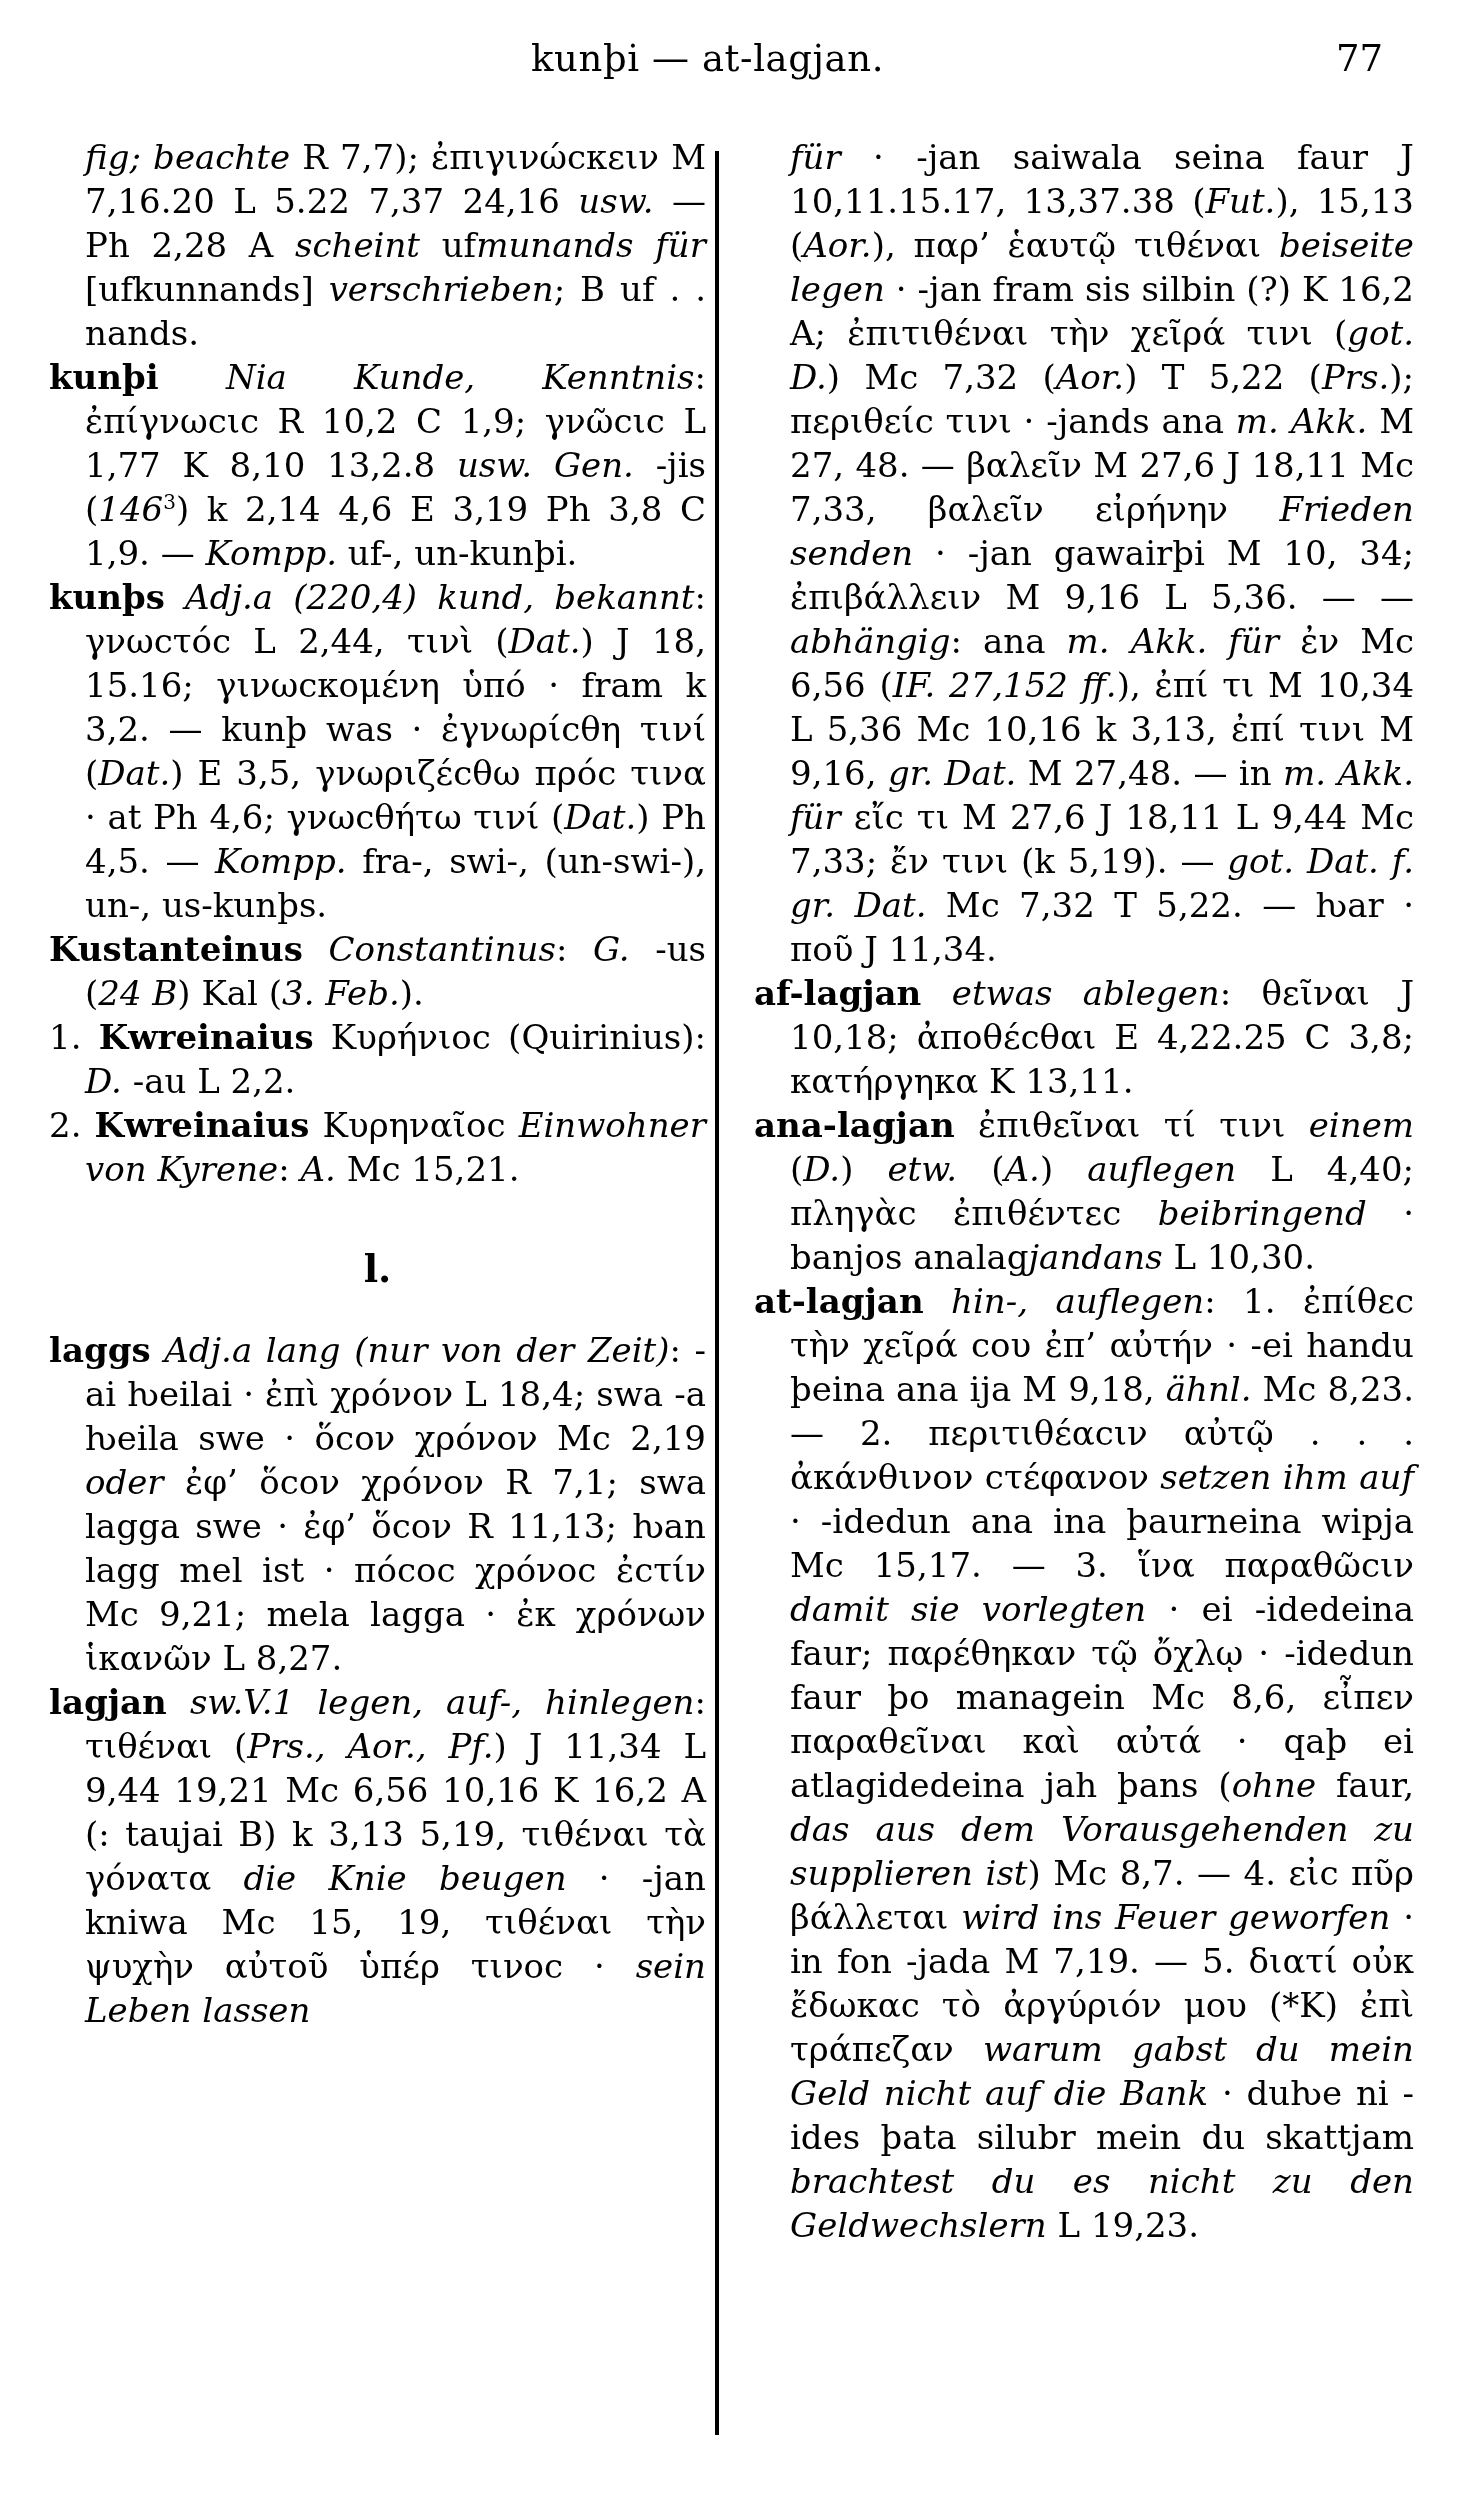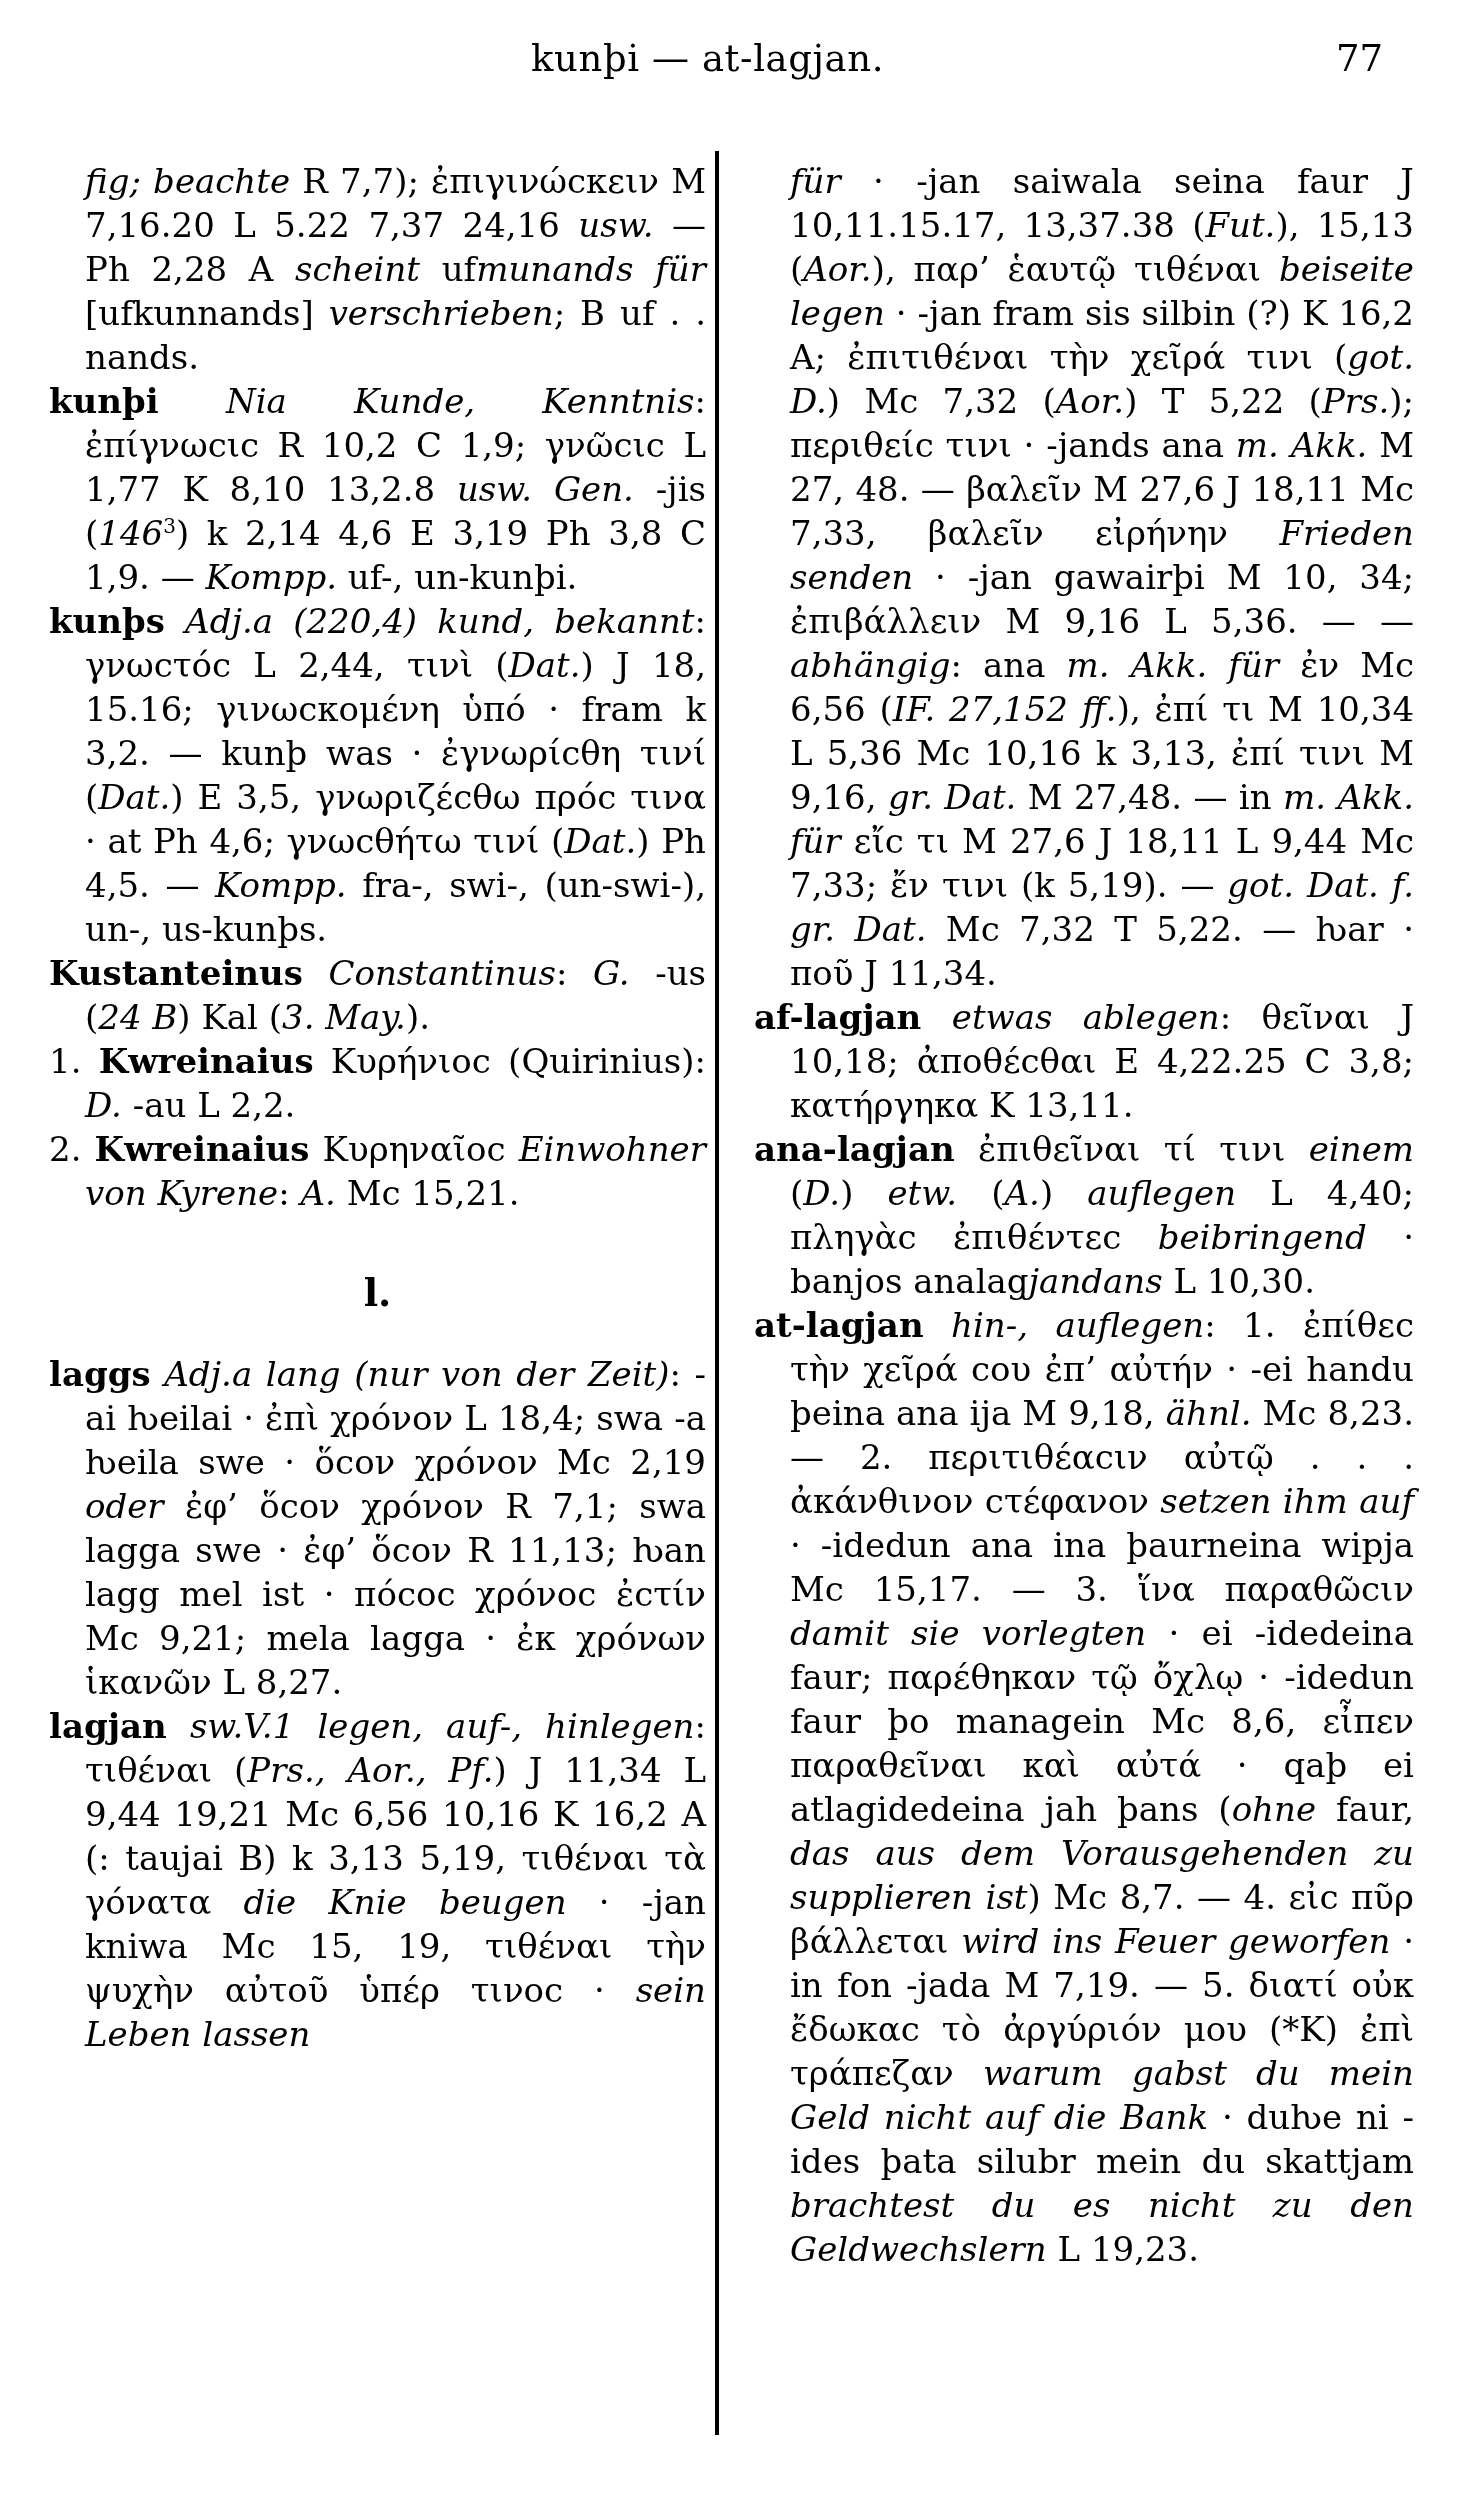--- a/index.html
+++ b/index.html
@@ -2,21 +2,21 @@
 <html style="font-size:10px"><head>
 <meta charset="utf-8">
 <style>
   html, body { margin: 0; padding: 0; background: #ffffff; }
   body { width: 1463px; height: 2512px; position: relative; overflow: hidden;
          font-family: "DejaVu Serif", "Liberation Serif", serif; color: #000; }
   .header { position: absolute; top: 31px; left: 0; width: 1387px; height: 56px; }
   .header-title { position: absolute; left: 531px; top: 0; font-size: 37px; line-height: 56px;
                   letter-spacing: 0.6px; white-space: nowrap; }
   .header-page { position: absolute; left: 1336px; top: 0; font-size: 37px; line-height: 56px; }
-  .col { position: absolute; top: 135px; font-size: 34px; line-height: 44px; margin-top: 24px; }
+  .col { position: absolute; top: 135px; font-size: 34px; line-height: 44px; }
   .col-left { left: 49px; width: 657px; }
   .col-right { left: 754px; width: 660px; }
   .divider { position: absolute; left: 715px; top: 151px; width: 3.7px; height: 2284px; background: #000; }
   .entry { text-align: justify; text-indent: -36px; padding-left: 36px; margin: 0; }
   .entry.cont { text-indent: 0; }
   .entry.center { text-align: center; text-indent: 0; padding-left: 0; font-weight: bold; margin: 56px 0 37px 0; font-size: 38px; }
   .b { font-weight: bold; }
   .i { font-style: italic; }
   .sup { vertical-align: super; font-size: 20px; line-height: 0; }
   .seg { }
@@ -26,21 +26,21 @@
 
 <div class="header">
   <span class="header-title">kunþi — at-lagjan.</span>
   <span class="header-page">77</span>
 </div>
 
 <div class="col col-left" id="col-left">
     <p class="entry cont"><span class="seg i">fig; beachte</span><span class="seg"> R 7,7); ἐπιγινώϲκειν M 7,16.20 L 5.22 7,37 24,16 </span><span class="seg i">usw.</span><span class="seg"> — Ph 2,28 A </span><span class="seg i">scheint</span><span class="seg"> uf</span><span class="seg i">munands</span><span class="seg"> </span><span class="seg i">für</span><span class="seg"> [ufkunnands] </span><span class="seg i">verschrieben</span><span class="seg">; B uf . . nands.</span></p>
     <p class="entry"><span class="seg b">kunþi</span><span class="seg"> </span><span class="seg i">Nia Kunde, Kenntnis</span><span class="seg">: ἐπίγνωϲιϲ R 10,2 C 1,9; γνῶϲιϲ L 1,77 K 8,10 13,2.8 </span><span class="seg i">usw. Gen.</span><span class="seg"> -jis (</span><span class="seg i">146</span><span class="seg sup">3</span><span class="seg">) k 2,14 4,6 E 3,19 Ph 3,8 C 1,9. — </span><span class="seg i">Kompp.</span><span class="seg"> uf-, un-kunþi.</span></p>
     <p class="entry"><span class="seg b">kunþs</span><span class="seg"> </span><span class="seg i">Adj.a (220,4) kund, bekannt</span><span class="seg">: γνωϲτόϲ L 2,44, τινὶ (</span><span class="seg i">Dat.</span><span class="seg">) J 18, 15.16; γινωϲκομένη ὑπό · fram k 3,2. — kunþ was · ἐγνωρίϲθη τινί (</span><span class="seg i">Dat.</span><span class="seg">) E 3,5, γνωριζέϲθω πρόϲ τινα · at Ph 4,6; γνωϲθήτω τινί (</span><span class="seg i">Dat.</span><span class="seg">) Ph 4,5. — </span><span class="seg i">Kompp.</span><span class="seg"> fra-, swi-, (un-swi-), un-, us-kunþs.</span></p>
-    <p class="entry"><span class="seg b">Kustanteinus</span><span class="seg"> </span><span class="seg i">Constantinus</span><span class="seg">: </span><span class="seg i">G.</span><span class="seg"> -us (</span><span class="seg i">24 B</span><span class="seg">) Kal (</span><span class="seg i">3. May.</span><span class="seg">).</span></p>
+    <p class="entry"><span class="seg b">Kustanteinus</span><span class="seg"> </span><span class="seg i">Constantinus</span><span class="seg">: </span><span class="seg i">G.</span><span class="seg"> -us (</span><span class="seg i">24 B</span><span class="seg">) Kal (</span><span class="seg i">3. Feb.</span><span class="seg">).</span></p>
     <p class="entry"><span class="seg">1. </span><span class="seg b">Kwreinaius</span><span class="seg"> Κυρήνιοϲ (Quirinius): </span><span class="seg i">D.</span><span class="seg"> -au L 2,2.</span></p>
     <p class="entry"><span class="seg">2. </span><span class="seg b">Kwreinaius</span><span class="seg"> Κυρηναῖοϲ </span><span class="seg i">Einwohner von Kyrene</span><span class="seg">: </span><span class="seg i">A.</span><span class="seg"> Mc 15,21.</span></p>
     <p class="entry center"><span class="seg">l.</span></p>
     <p class="entry"><span class="seg b">laggs</span><span class="seg"> </span><span class="seg i">Adj.a lang (nur von der Zeit)</span><span class="seg">: -ai ƕeilai · ἐπὶ χρόνον L 18,4; swa -a ƕeila swe · ὅϲον χρόνον Mc 2,19 </span><span class="seg i">oder</span><span class="seg"> ἐφ’ ὅϲον χρόνον R 7,1; swa lagga swe · ἐφ’ ὅϲον R 11,13; ƕan lagg mel ist · πόϲοϲ χρόνοϲ ἐϲτίν Mc 9,21; mela lagga · ἐκ χρόνων ἱκανῶν L 8,27.</span></p>
     <p class="entry"><span class="seg b">lagjan</span><span class="seg"> </span><span class="seg i">sw.V.1 legen, auf-, hinlegen</span><span class="seg">: τιθέναι (</span><span class="seg i">Prs., Aor., Pf.</span><span class="seg">) J 11,34 L 9,44 19,21 Mc 6,56 10,16 K 16,2 A (: taujai B) k 3,13 5,19, τιθέναι τὰ γόνατα </span><span class="seg i">die Knie beugen</span><span class="seg"> · -jan kniwa Mc 15, 19, τιθέναι τὴν ψυχὴν αὐτοῦ ὑπέρ τινοϲ · </span><span class="seg i">sein Leben lassen</span></p>
   </div>
 <div class="divider"></div>
 <div class="col col-right" id="col-right">
     <p class="entry cont"><span class="seg i">für</span><span class="seg"> · -jan saiwala seina faur J 10,11.15.17, 13,37.38 (</span><span class="seg i">Fut.</span><span class="seg">), 15,13 (</span><span class="seg i">Aor.</span><span class="seg">), παρ’ ἑαυτῷ τιθέναι </span><span class="seg i">beiseite legen</span><span class="seg"> · -jan fram sis silbin (?) K 16,2 A; ἐπιτιθέναι τὴν χεῖρά τινι (</span><span class="seg i">got. D.</span><span class="seg">) Mc 7,32 (</span><span class="seg i">Aor.</span><span class="seg">) T 5,22 (</span><span class="seg i">Prs.</span><span class="seg">); περιθείϲ τινι · -jands ana </span><span class="seg i">m. Akk.</span><span class="seg"> M 27, 48. — βαλεῖν M 27,6 J 18,11 Mc 7,33, βαλεῖν εἰρήνην </span><span class="seg i">Frieden senden</span><span class="seg"> · -jan gawairþi M 10, 34; ἐπιβάλλειν M 9,16 L 5,36. — — </span><span class="seg i">abhängig</span><span class="seg">: ana </span><span class="seg i">m. Akk. für</span><span class="seg"> ἐν Mc 6,56 (</span><span class="seg i">IF. 27,152 ff.</span><span class="seg">), ἐπί τι M 10,34 L 5,36 Mc 10,16 k 3,13, ἐπί τινι M 9,16, </span><span class="seg i">gr. Dat.</span><span class="seg"> M 27,48. — in </span><span class="seg i">m. Akk. für</span><span class="seg"> εἴϲ τι M 27,6 J 18,11 L 9,44 Mc 7,33; ἔν τινι (k 5,19). — </span><span class="seg i">got. Dat. f. gr. Dat.</span><span class="seg"> Mc 7,32 T 5,22. — ƕar · ποῦ J 11,34.</span></p>
     <p class="entry"><span class="seg b">af-lagjan</span><span class="seg"> </span><span class="seg i">etwas ablegen</span><span class="seg">: θεῖναι J 10,18; ἀποθέϲθαι E 4,22.25 C 3,8; κατήργηκα K 13,11.</span></p>

